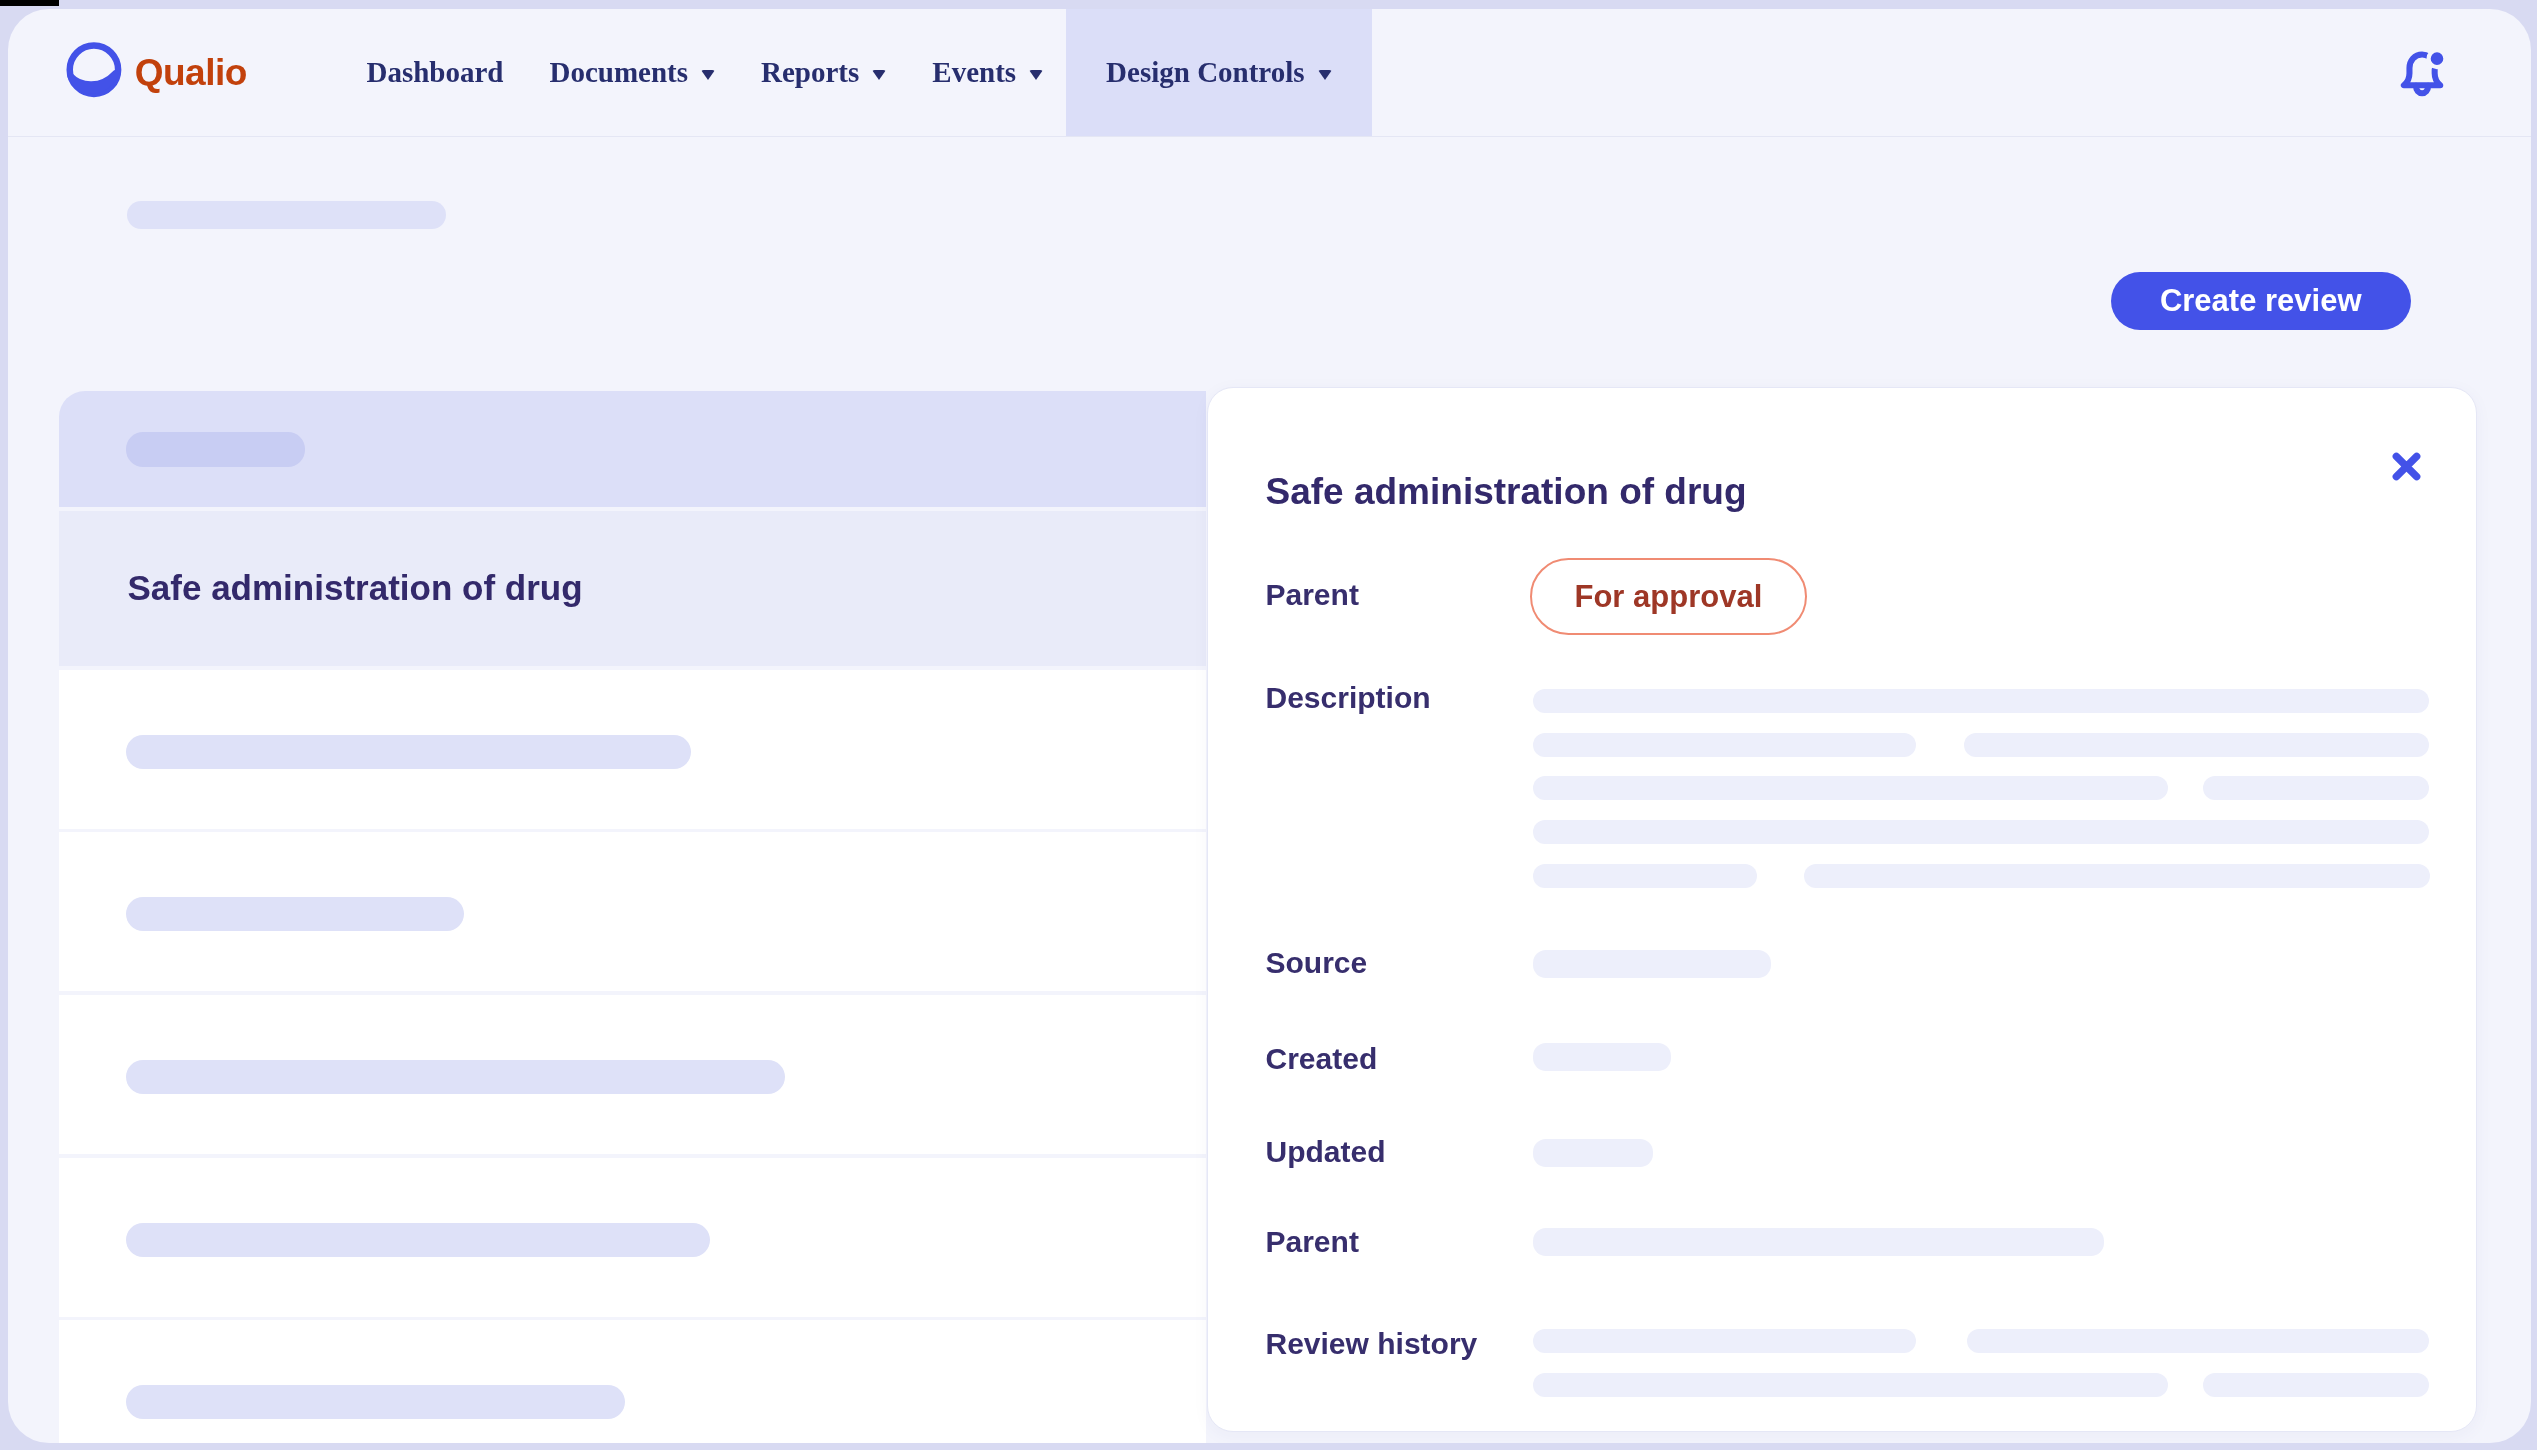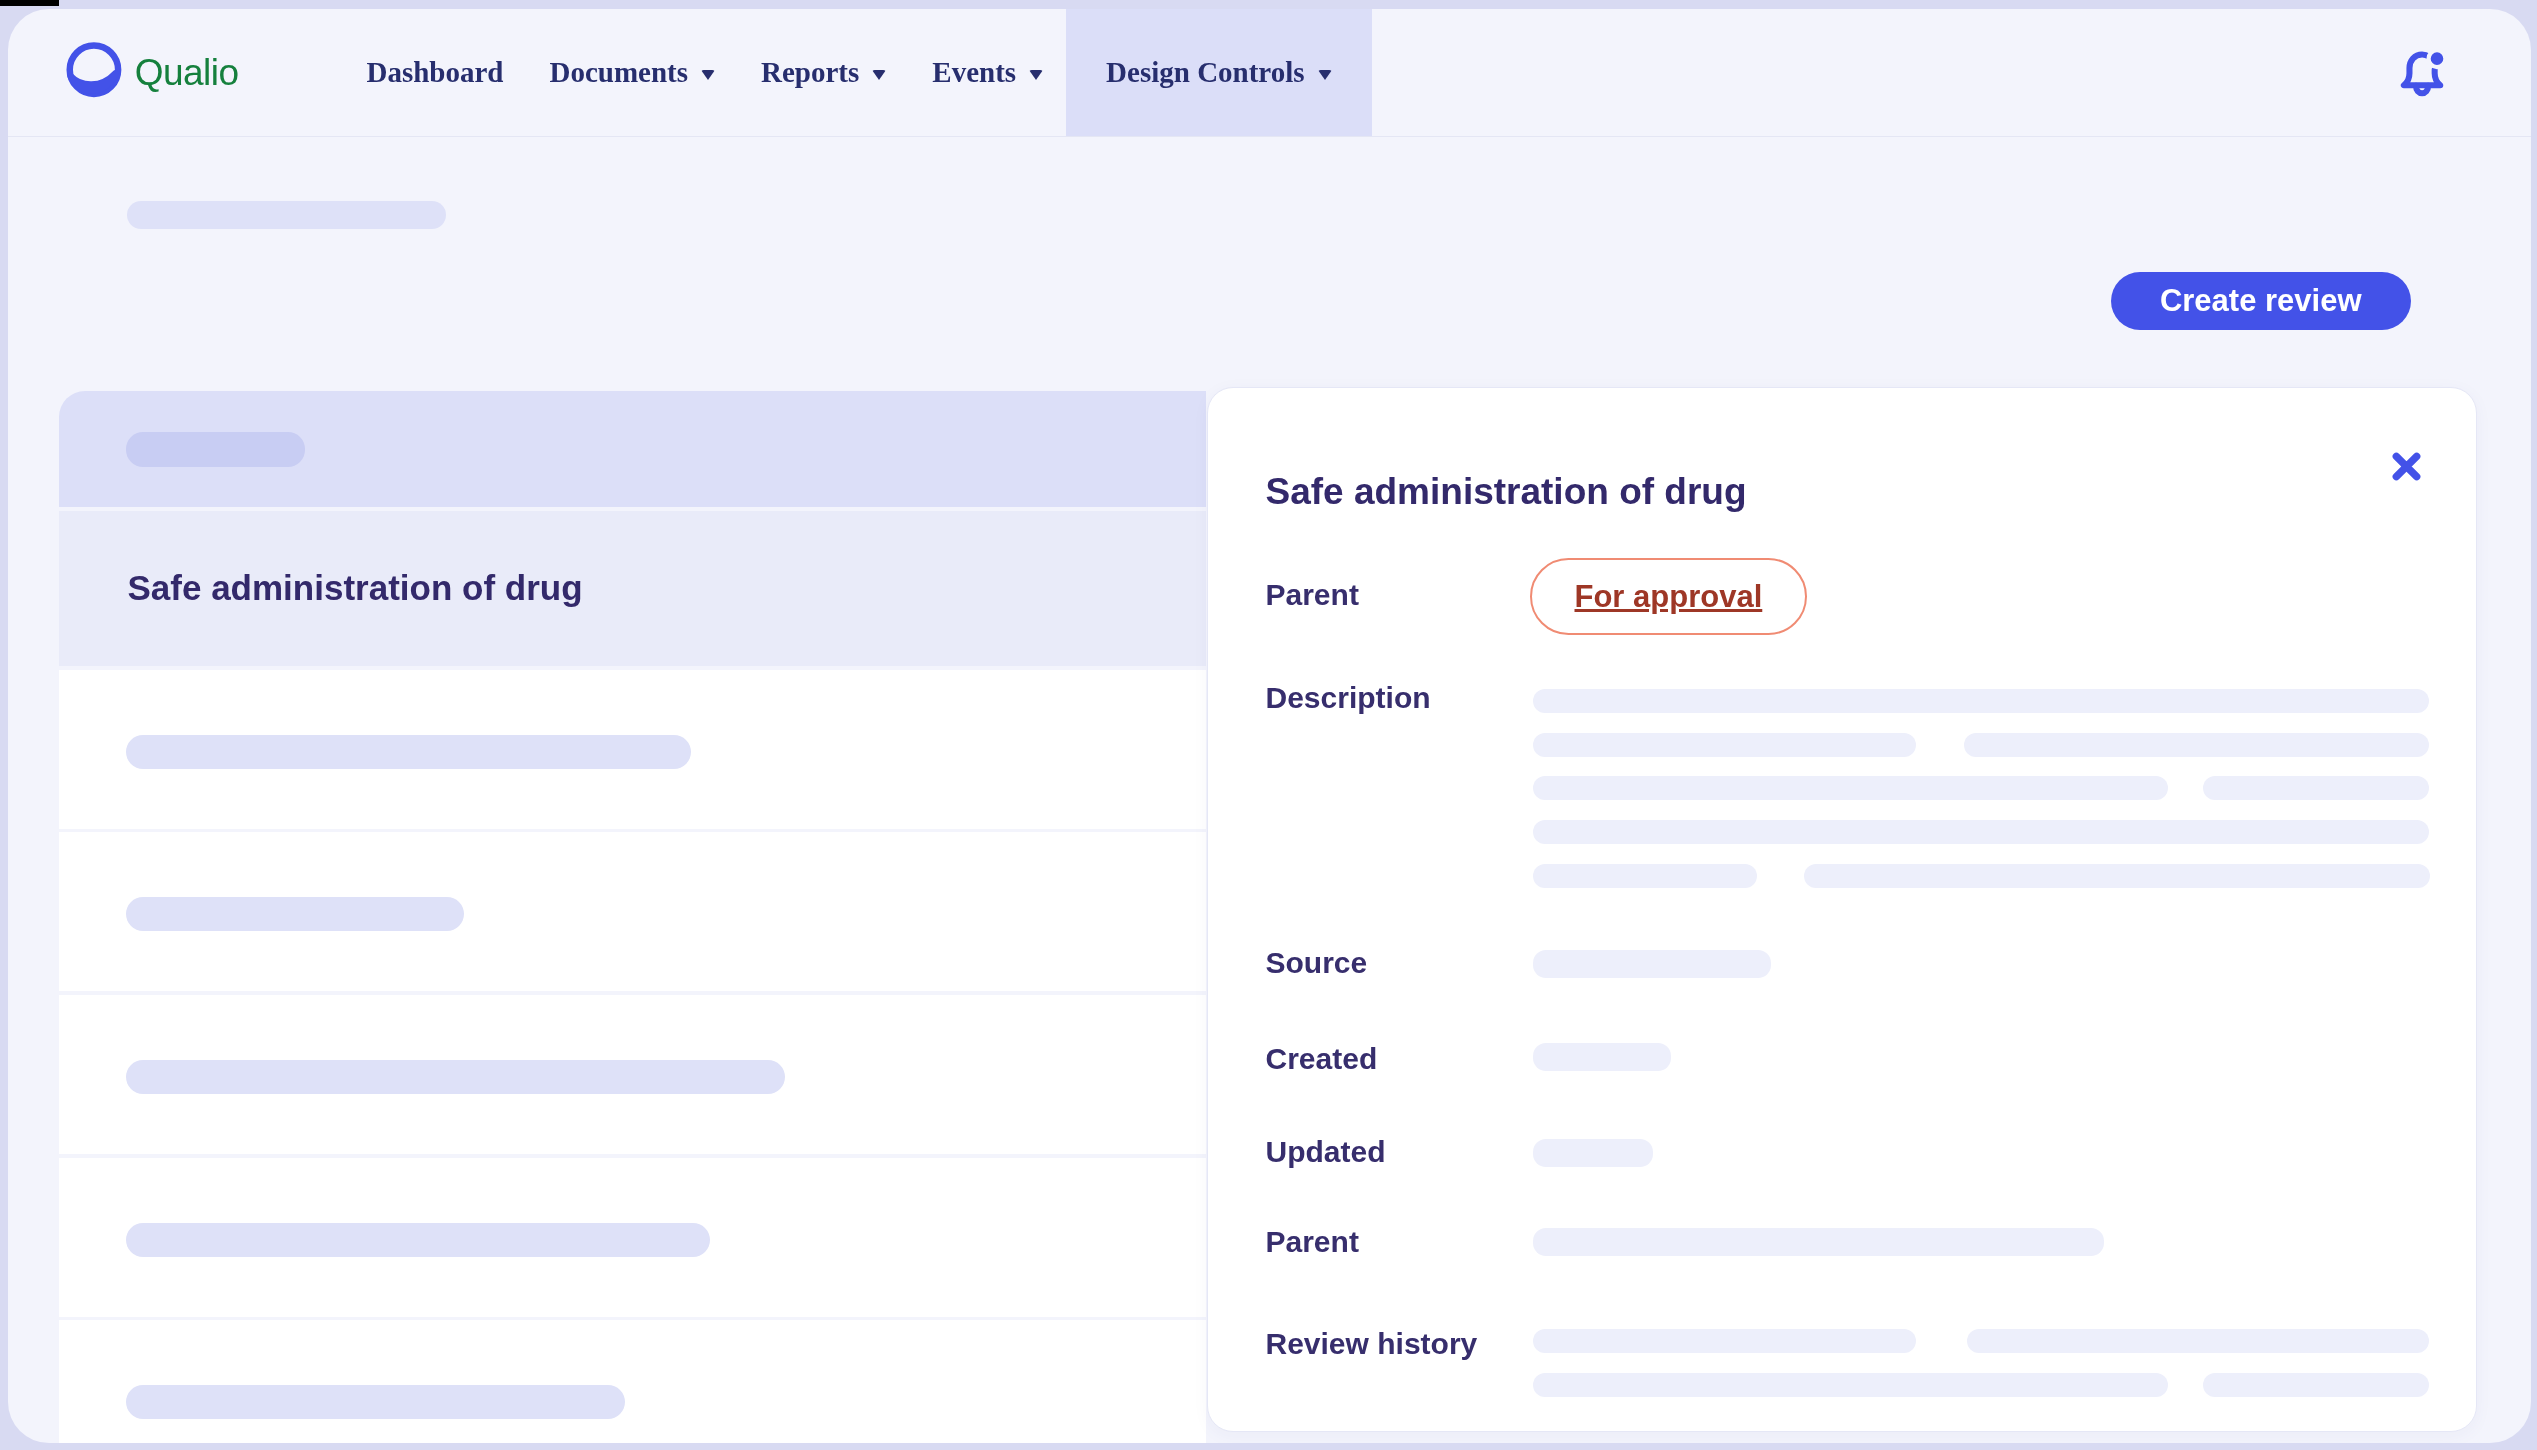--- a/index.html
+++ b/index.html
@@ -8,21 +8,21 @@
 
   .black-notch{position:absolute;left:0;top:0;width:59px;height:5.6px;background:#000;}
 
   .window{position:absolute;left:7.5px;top:9.3px;width:2523px;height:1434px;
     background:#f3f4fc;border-radius:41px;overflow:hidden;}
 
   
   .nav{position:absolute;left:0;top:0;width:100%;height:127px;
     border-bottom:1.9px solid #e4e6f4;display:flex;align-items:stretch;}
   .brand{position:absolute;left:54px;top:0;height:127px;display:flex;align-items:center;gap:11.2px;cursor:pointer;}
-  .brand-text{font-size:37px;font-weight:400;color:#15803d;letter-spacing:-0.5px;}
+  .brand-text{font-size:37px;font-weight:700;color:#c2410c;letter-spacing:-0.5px;}
   .nav-items{position:absolute;left:336px;top:0;height:127px;display:flex;align-items:stretch;font-family:Liberation Serif, serif;}
   .nav-item{display:flex;align-items:center;padding:0 23px;font-size:29px;font-weight:700;
     color:#272e6e;cursor:pointer;white-space:nowrap;}
   .nav-item .caret{margin-left:13px;margin-top:3.7px;}
   .nav-item.active{background:#dbdef8;padding:0 40px;}
   .bell{position:absolute;right:80px;top:35px;width:56px;height:62px;cursor:pointer;}
 
   
   .skel{background:#dee1f8;border-radius:14px;}
   .topbar-skel{position:absolute;left:119px;top:192px;width:319px;height:28px;}
@@ -45,21 +45,21 @@
 
   
   .card{position:absolute;left:1199px;top:378px;width:1268px;height:1043px;background:#fff;
     border:1.9px solid #e5e7f6;border-radius:26px;box-shadow:0 3.7px 17px rgba(60,60,120,0.04);}
   .card-title{position:absolute;left:58px;top:52px;font-size:37px;font-weight:700;color:#33296b;}
   .close-btn{position:absolute;right:49px;top:58px;width:41px;height:41px;cursor:pointer;
     display:flex;align-items:center;justify-content:center;background:none;border:none;padding:0;}
   .field-label{position:absolute;left:58px;font-size:30px;font-weight:700;color:#372e6d;}
   .cpill{position:absolute;background:#edeffb;border-radius:13px;height:24px;}
   .badge{position:absolute;left:322px;top:170px;height:73px;padding:0 43px;border:2.8px solid #f08b73;
-    border-radius:39px;display:flex;align-items:center;font-size:31px;font-weight:700;color:#9e3726;text-decoration:underline;}
+    border-radius:39px;display:flex;align-items:center;font-size:31px;font-weight:700;color:#9e3726;}
 
   .caret{display:inline-block;width:0;height:0;border-left:7.5px solid transparent;
     border-right:7.5px solid transparent;border-top:10.3px solid currentColor;border-radius:2.8px;}
 </style>
 </head>
 <body>
 
 <div id="app">
   <div class="black-notch"></div>
 

